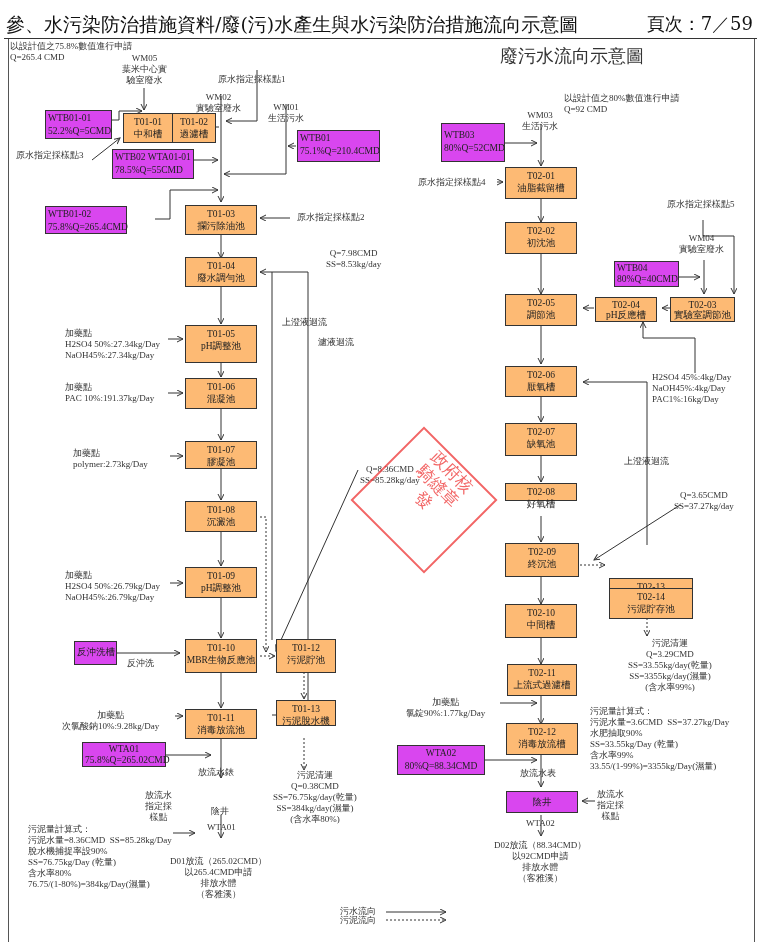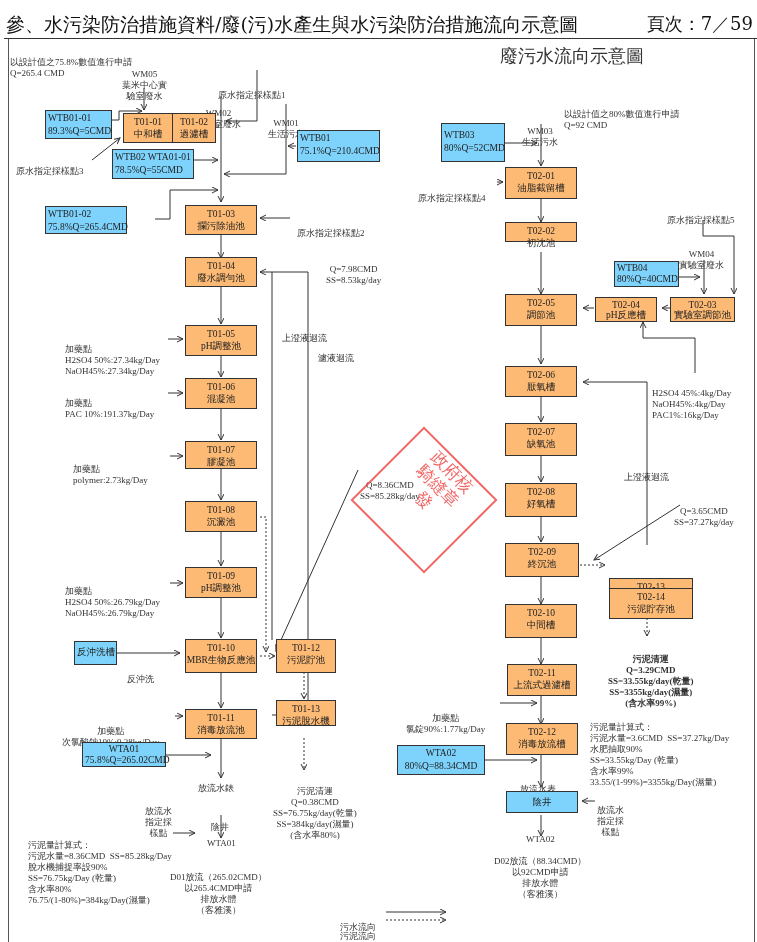--- a/index.html
+++ b/index.html
@@ -4,22 +4,22 @@
 <style>
   html,body{margin:0;padding:0;background:#fff;}
   body{width:757px;height:942px;position:relative;overflow:hidden;font-family:"DejaVu Sans",sans-serif;color:#222;}
   .hdr{position:absolute;top:12px;left:6px;font-family:"DejaVu Serif",serif;font-size:19px;color:#111;white-space:nowrap;}
   .page{position:absolute;top:12px;right:4px;font-family:"DejaVu Serif",serif;font-size:18px;color:#111;white-space:nowrap;}
   .hline{position:absolute;top:38px;left:4px;width:753px;height:1px;background:#333;}
   .frame-left{position:absolute;top:39px;left:8px;width:1px;height:903px;background:#555;}
   .frame-right{position:absolute;top:39px;right:2px;width:1px;height:903px;background:#555;}
   .box{position:absolute;border:1px solid #333;background:#fdba74;text-align:center;font-family:"Liberation Serif",serif;font-size:9.5px;line-height:12px;color:#222;box-sizing:border-box;padding-top:2px;}
   .box .n{display:block;}
-  .tbox{position:absolute;border:1px solid #333;background:#7dd3fc;font-family:"Liberation Serif",serif;font-size:9.5px;line-height:13px;color:#222;box-sizing:border-box;padding:1px 2px;white-space:nowrap;}
-  .lbl{position:absolute;font-family:"Liberation Serif",serif;font-size:9px;line-height:11px;color:#333;white-space:pre;margin-top:16px;}
+  .tbox{position:absolute;border:1px solid #333;background:#d946ef;font-family:"Liberation Serif",serif;font-size:9.5px;line-height:13px;color:#222;box-sizing:border-box;padding:1px 2px;white-space:nowrap;}
+  .lbl{position:absolute;font-family:"Liberation Serif",serif;font-size:9px;line-height:11px;color:#333;white-space:pre;}
   .lbl.c{text-align:center;}
   .title2{position:absolute;top:44px;left:500px;font-size:18px;color:#333;white-space:nowrap;}
   svg.lines{position:absolute;left:0;top:0;}
   .stamp{position:absolute;left:372px;top:448px;width:100px;height:100px;transform:rotate(45deg);border:2px solid #e33;color:#e33;font-size:17px;line-height:20px;opacity:.75;text-align:center;}
 </style>
 </head>
 <body>
 
 <div class="hdr">參、水污染防治措施資料/廢(污)水產生與水污染防治措施流向示意圖</div>
 <div class="page">頁次：7／59</div>
@@ -124,21 +124,21 @@
 
 <div class="lbl c" style="left:122px;top:53px;"><span>WM05</span>
 <span>葉米中心實</span>
 <span>驗室廢水</span></div>
 <div class="lbl" style="left:218px;top:74px;">原水指定採樣點1</div>
 <div class="lbl c" style="left:196px;top:92px;"><span>WM02</span>
 <span>實驗室廢水</span></div>
 <div class="lbl c" style="left:268px;top:102px;"><span>WM01</span>
 <span>生活污水</span></div>
 
-<div class="tbox" style="left:45px;top:110px;width:67px;height:29px;"><span>WTB01-01</span><br><span>89.3%Q=5CMD</span></div>
+<div class="tbox" style="left:45px;top:110px;width:67px;height:29px;"><span>WTB01-01</span><br><span>52.2%Q=5CMD</span></div>
 <div class="box" style="left:123px;top:113px;width:50px;height:30px;">
     <span class="n">T01-01</span>
     <span class="n">中和槽</span>
   </div>
 <div class="box" style="left:172px;top:113px;width:44px;height:30px;">
     <span class="n">T01-02</span>
     <span class="n">過濾槽</span>
   </div>
 <div class="lbl" style="left:16px;top:150px;">原水指定採樣點3</div>
 <div class="tbox" style="left:112px;top:149px;width:82px;height:30px;"><span>WTB02 WTA01-01</span><br><span>78.5%Q=55CMD</span></div>
@@ -155,21 +155,21 @@
     <span class="n">廢水調勻池</span>
   </div>
 <div class="lbl c" style="left:326px;top:248px;"><span>Q=7.98CMD</span>
 <span>SS=8.53kg/day</span></div>
 <div class="lbl" style="left:282px;top:317px;">上澄液迴流</div>
 <div class="lbl" style="left:318px;top:337px;">濾液迴流</div>
 
 <div class="lbl" style="left:65px;top:328px;"><span>加藥點</span>
 <span>H2SO4 50%:27.34kg/Day</span>
 <span>NaOH45%:27.34kg/Day</span></div>
-<div class="box" style="left:185px;top:325px;width:72px;height:31px;">
+<div class="box" style="left:185px;top:325px;width:72px;height:38px;">
     <span class="n">T01-05</span>
     <span class="n">pH調整池</span>
   </div>
 <div class="lbl" style="left:65px;top:382px;"><span>加藥點</span>
 <span>PAC 10%:191.37kg/Day</span></div>
 <div class="box" style="left:185px;top:378px;width:72px;height:31px;">
     <span class="n">T01-06</span>
     <span class="n">混凝池</span>
   </div>
 <div class="lbl" style="left:73px;top:448px;"><span>加藥點</span>
@@ -242,21 +242,21 @@
 <span>Q=92 CMD</span></div>
 <div class="lbl c" style="left:522px;top:110px;"><span>WM03</span>
 <span>生活污水</span></div>
 <div class="tbox" style="left:441px;top:123px;width:64px;height:39px;padding-top:5px;"><span>WTB03</span><br><span>80%Q=52CMD</span></div>
 <div class="lbl" style="left:418px;top:177px;">原水指定採樣點4</div>
 <div class="box" style="left:505px;top:167px;width:72px;height:32px;">
     <span class="n">T02-01</span>
     <span class="n">油脂截留槽</span>
   </div>
 <div class="lbl" style="left:667px;top:199px;">原水指定採樣點5</div>
-<div class="box" style="left:505px;top:222px;width:72px;height:20px;">
+<div class="box" style="left:505px;top:222px;width:72px;height:32px;">
     <span class="n">T02-02</span>
     <span class="n">初沈池</span>
   </div>
 <div class="lbl c" style="left:679px;top:233px;"><span>WM04</span>
 <span>實驗室廢水</span></div>
 <div class="tbox" style="left:614px;top:261px;width:65px;height:26px;line-height:11px;"><span>WTB04</span><br><span>80%Q=40CMD</span></div>
 <div class="box" style="left:505px;top:294px;width:72px;height:32px;">
     <span class="n">T02-05</span>
     <span class="n">調節池</span>
   </div>
@@ -274,21 +274,21 @@
     <span class="n">厭氧槽</span>
   </div>
 <div class="lbl" style="left:652px;top:372px;"><span>H2SO4 45%:4kg/Day</span>
 <span>NaOH45%:4kg/Day</span>
 <span>PAC1%:16kg/Day</span></div>
 <div class="box" style="left:505px;top:423px;width:72px;height:33px;">
     <span class="n">T02-07</span>
     <span class="n">缺氧池</span>
   </div>
 <div class="lbl" style="left:624px;top:456px;">上澄液迴流</div>
-<div class="box" style="left:505px;top:483px;width:72px;height:34px;">
+<div class="box" style="left:505px;top:483px;width:72px;height:18px;">
     <span class="n">T02-08</span>
     <span class="n">好氧槽</span>
   </div>
 <div class="lbl c" style="left:674px;top:490px;"><span>Q=3.65CMD</span>
 <span>SS=37.27kg/day</span></div>
 
 <div class="box" style="left:505px;top:543px;width:74px;height:34px;">
     <span class="n">T02-09</span>
     <span class="n">終沉池</span>
   </div>
@@ -297,21 +297,21 @@
     <span class="n">污泥濃縮池</span>
   </div>
 <div class="box" style="left:609px;top:588px;width:84px;height:31px;">
     <span class="n">T02-14</span>
     <span class="n">污泥貯存池</span>
   </div>
 <div class="box" style="left:505px;top:604px;width:72px;height:34px;">
     <span class="n">T02-10</span>
     <span class="n">中間槽</span>
   </div>
-<div class="lbl c" style="left:608px;top:638px;font-weight:bold;"><span>污泥清運</span>
+<div class="lbl c" style="left:628px;top:638px;"><span>污泥清運</span>
 <span>Q=3.29CMD</span>
 <span>SS=33.55kg/day(乾量)</span>
 <span>SS=3355kg/day(濕量)</span>
 <span>(含水率99%)</span></div>
 <div class="box" style="left:507px;top:664px;width:70px;height:32px;">
     <span class="n">T02-11</span>
     <span class="n">上流式過濾槽</span>
   </div>
 
 <div class="lbl c" style="left:406px;top:697px;"><span>加藥點</span>

